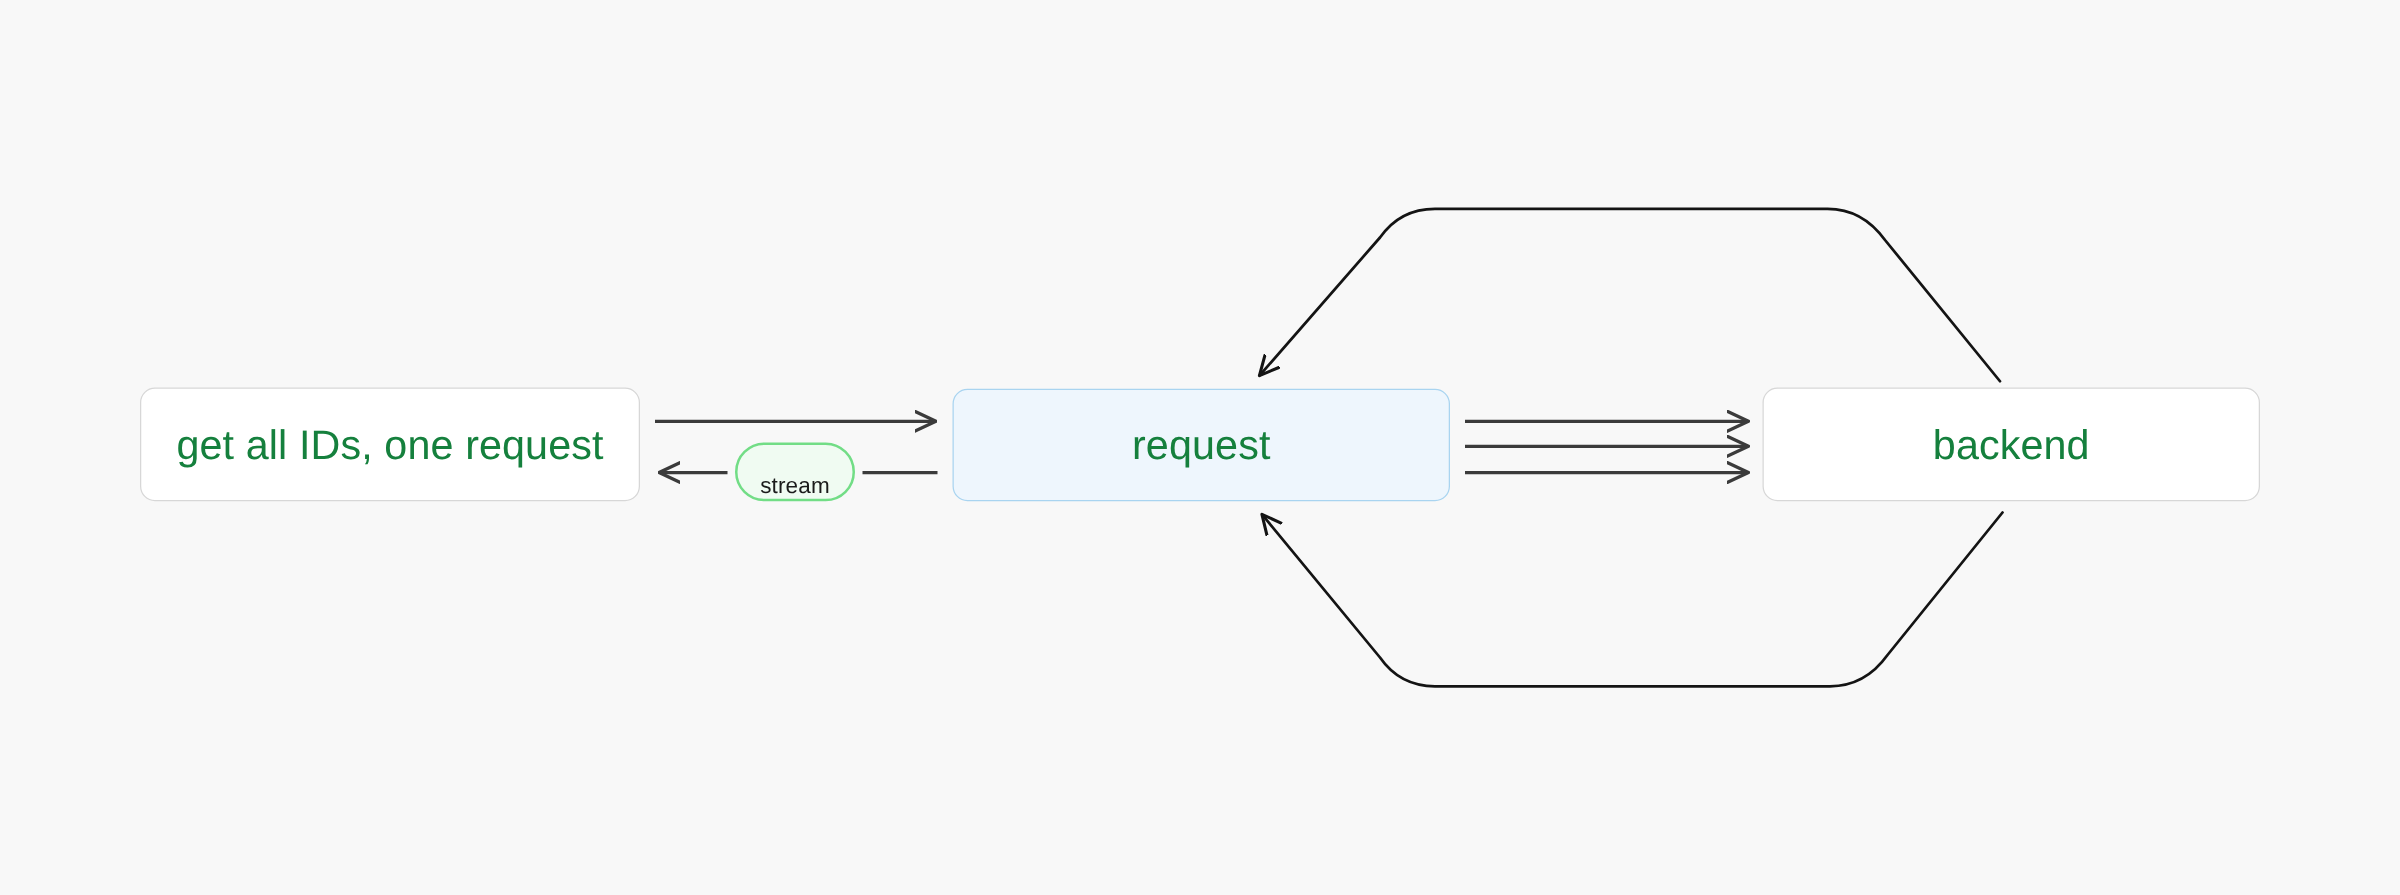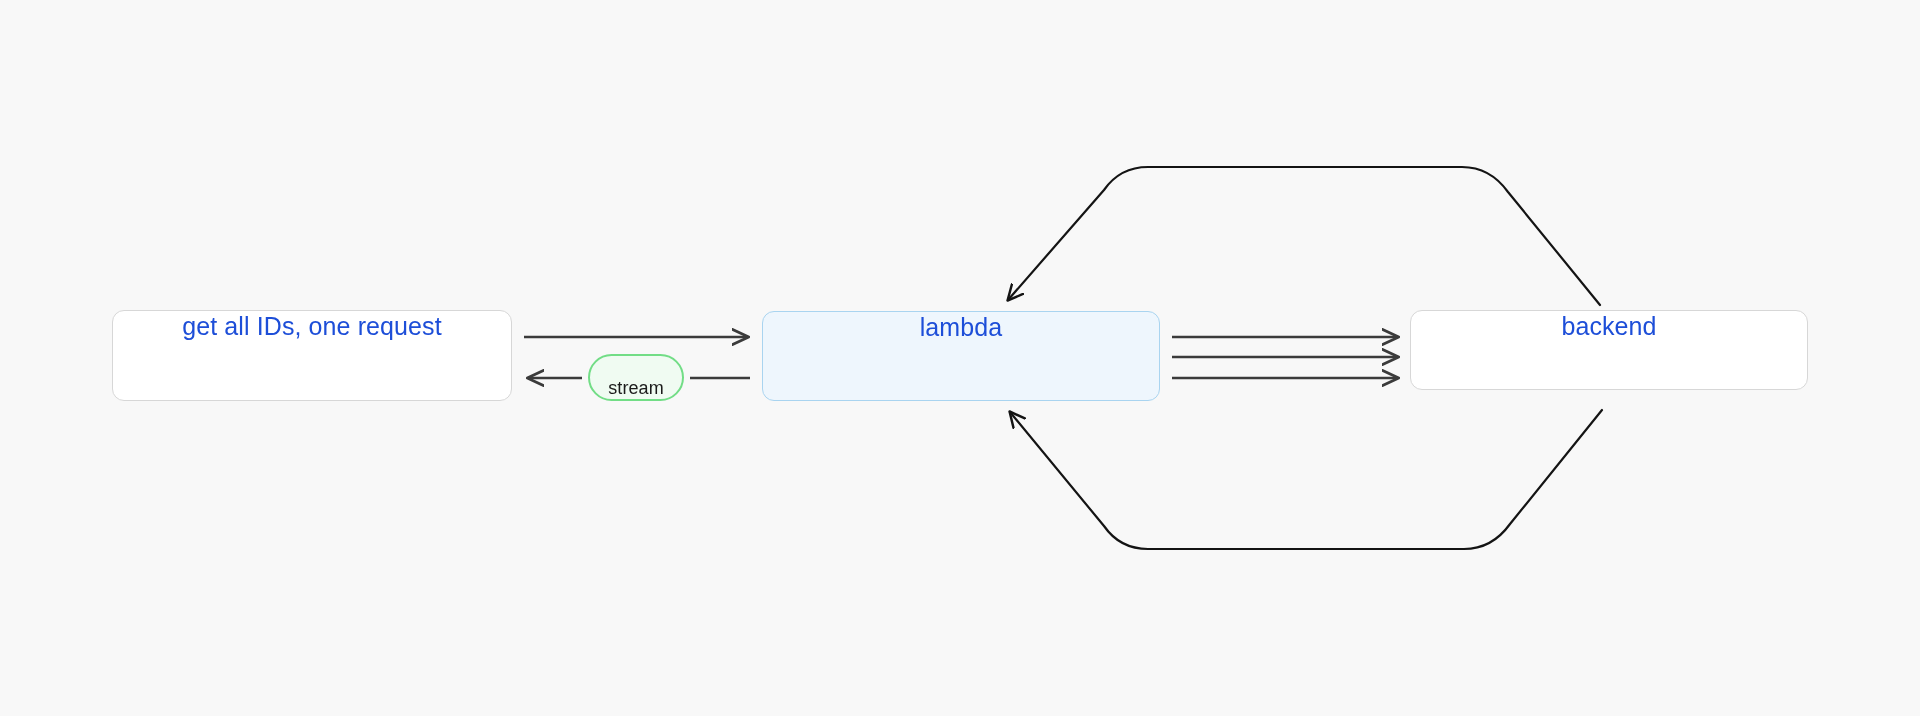--- a/index.html
+++ b/index.html
@@ -25,26 +25,27 @@
     left: 0;
     top: 0;
     width: 1920px;
     height: 716px;
     pointer-events: none;
   }
   .node {
     position: absolute;
     box-sizing: border-box;
     display: flex;
+    align-items: center;
     justify-content: center;
     border-radius: 12px;
     border: 1px solid #d7d7d7;
     background: #ffffff;
-    color: #1d4ed8;
-    font-size: 25px;
+    color: #15803d;
+    font-size: 33px;
     font-weight: 400;
     letter-spacing: 0.1px;
     line-height: 1.2;
     white-space: nowrap;
   }
   .node-label {
     pointer-events: none;
   }
   #node-request {
     left: 112px;
@@ -58,21 +59,21 @@
     width: 398px;
     height: 90px;
     background: #eef6fd;
     border: 1px solid #a9d4f0;
     border-radius: 12px;
   }
   #node-backend {
     left: 1410px;
     top: 310px;
     width: 398px;
-    height: 80px;
+    height: 91px;
   }
   #pill-stream {
     position: absolute;
     left: 588px;
     top: 354px;
     width: 96px;
     height: 47px;
     box-sizing: border-box;
     display: flex;
     align-items: flex-end;
@@ -116,21 +117,21 @@
     <path d="M 1600 305 L 1508 192 Q 1490 167 1462 167 L 1148 167 Q 1120 167 1104 190 L 1008 300" fill="none" stroke="#141414" stroke-width="2.2" stroke-linecap="round" stroke-linejoin="round" marker-end="url(#arrow-curve)"></path>
 
     <path d="M 1602 410 L 1510 524 Q 1492 549 1464 549 L 1148 549 Q 1120 549 1104 526 L 1010 412" fill="none" stroke="#141414" stroke-width="2.2" stroke-linecap="round" stroke-linejoin="round" marker-end="url(#arrow-curve)"></path>
   </svg>
 
   <div class="node" id="node-request">
     <span class="node-label">get all IDs, one request</span>
   </div>
 
   <div class="node" id="node-lambda">
-    <span class="node-label">lambda</span>
+    <span class="node-label">request</span>
   </div>
 
   <div class="node" id="node-backend">
     <span class="node-label">backend</span>
   </div>
 
   <div id="pill-stream">
     <span>stream</span>
   </div>
 

